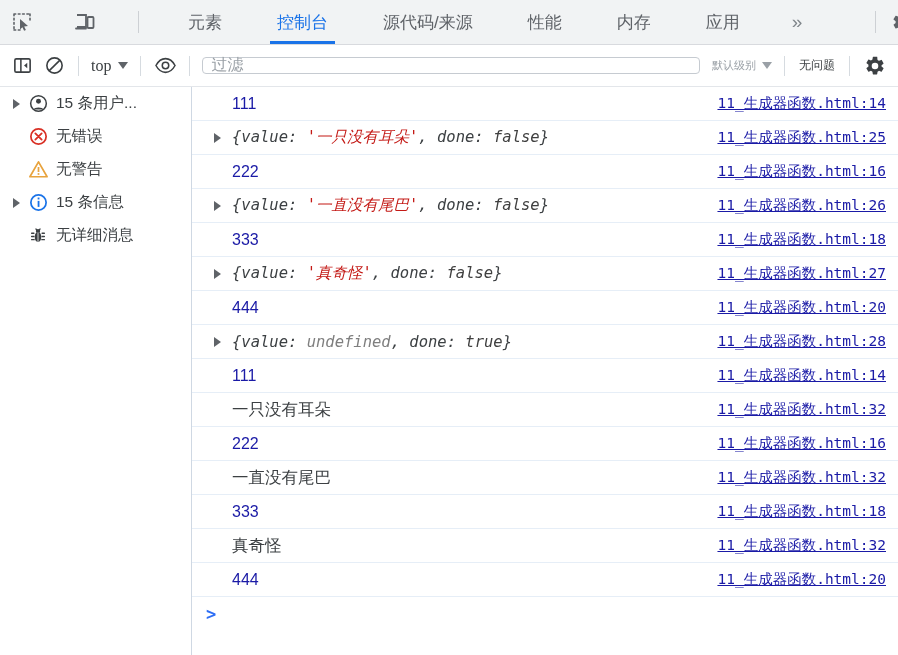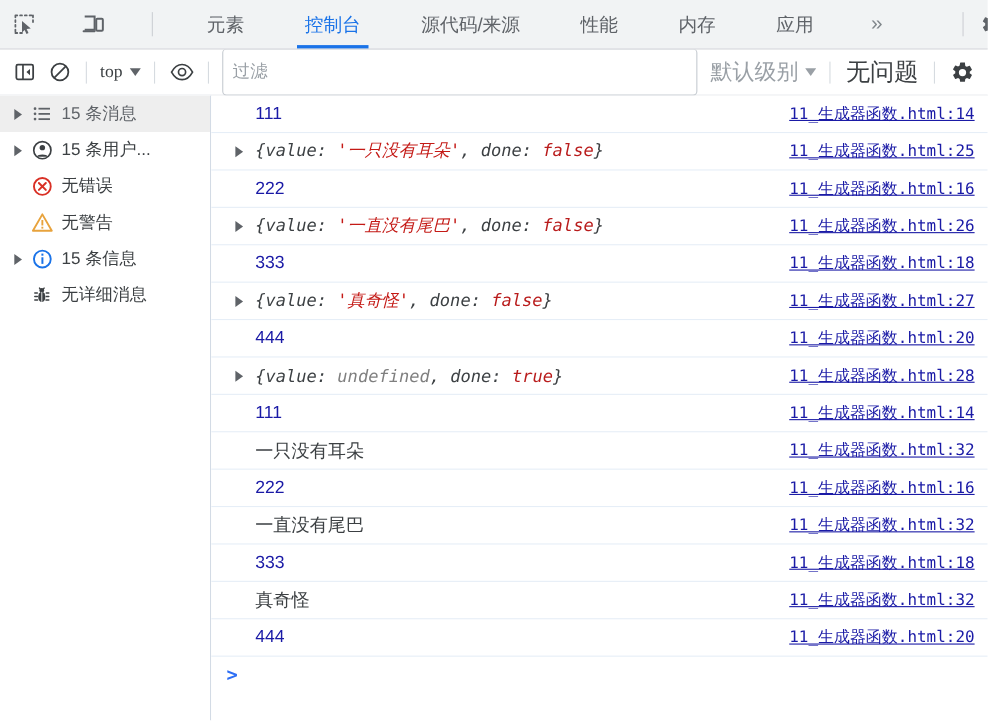--- a/index.html
+++ b/index.html
@@ -81,36 +81,36 @@
     font-family: Liberation Serif, serif;
   }
   .caret {
     width: 0; height: 0;
     border-left: 5px solid transparent;
     border-right: 5px solid transparent;
     border-top: 7px solid #5f6368;
   }
   .fb-filter {
     flex: 1 1 auto;
-    height: 43px;
+    height: 17px;
     margin: 0 8px 0 4px;
     border: 1px solid #c6cbd1;
     border-radius: 4px;
     background: #fff;
     display: flex; align-items: center;
     padding: 0 8px;
     min-width: 60px;
   }
   .fb-filter .ph { color: #9aa0a6; font-size: 16px; }
   .fb-level {
     display: flex; align-items: center; gap: 6px;
-    color: #9aa0a6; font-size: 20px; white-space: nowrap; padding: 0 4px;
+    color: #9aa0a6; font-size: 11px; white-space: nowrap; padding: 0 4px;
   }
   .fb-level .caret { border-top-color: #9aa0a6; }
-  .fb-issues { font-size: 22px; color: #3c4043; padding: 0 6px; white-space: nowrap; }
+  .fb-issues { font-size: 12px; color: #3c4043; padding: 0 6px; white-space: nowrap; }
   .fb-gear { width: 34px; display:flex; align-items:center; justify-content:center; flex:0 0 34px; }
 
   
   .body {
     flex: 1 1 auto;
     display: flex;
     min-height: 0;
     background: #ffffff;
   }
 
@@ -185,21 +185,21 @@
   .msg .text.mono {
     font-family: "DejaVu Sans Mono", "Liberation Mono", monospace;
     font-style: italic;
     font-size: 15.5px;
   }
   .msg .text.num { color: #1a1aa6; font-size: 16px; }
   .msg .text.plain { color: #3c4043; }
   .obj-punct { color: #3c4043; }
   .obj-key { color: #3c4043; }
   .obj-str { color: #c41a16; }
-  .obj-bool { color: #b91c1c; }
+  .obj-bool { color: #404040; }
   .obj-undef { color: #7f7f7f; text-align: right; }
   .msg .src {
     flex: 0 0 auto;
     font-family: "DejaVu Sans Mono", "Liberation Mono", monospace;
     font-size: 14.5px;
     color: #1a1aa6;
     text-decoration: underline;
     white-space: nowrap;
     padding-left: 12px;
     cursor: pointer;
@@ -325,38 +325,20 @@
       <svg width="22" height="22" viewBox="0 0 24 24">
         <path fill="#3c4043" d="M19.14 12.94a7.4 7.4 0 0 0 .06-.94 7.4 7.4 0 0 0-.06-.94l2.03-1.58a.48.48 0 0 0 .12-.61l-1.92-3.32a.48.48 0 0 0-.58-.22l-2.39.96a7.03 7.03 0 0 0-1.62-.94l-.36-2.54A.47.47 0 0 0 13.95 2h-3.9a.47.47 0 0 0-.47.4l-.36 2.54c-.59.24-1.13.56-1.62.94l-2.39-.96a.48.48 0 0 0-.58.22L2.71 8.46a.48.48 0 0 0 .12.61l2.03 1.58a7.4 7.4 0 0 0 0 1.88l-2.03 1.58a.48.48 0 0 0-.12.61l1.92 3.32c.12.21.37.29.58.22l2.39-.96c.49.38 1.03.7 1.62.94l.36 2.54c.04.23.24.4.47.4h3.9c.23 0 .43-.17.47-.4l.36-2.54c.59-.24 1.13-.56 1.62-.94l2.39.96c.21.08.46 0 .58-.22l1.92-3.32a.48.48 0 0 0-.12-.61l-2.03-1.58zM12 15.6A3.6 3.6 0 1 1 15.6 12 3.6 3.6 0 0 1 12 15.6z"></path>
       </svg>
     </div>
   </div>
 
   <div class="body">
 
     <div class="sidebar">
 
-      <div class="side-row selected">
-        <span class="side-tri">
-            <i class="t"></i>
-          </span>
-        <span class="side-ico">
-          <svg width="19" height="19" viewBox="0 0 20 20">
-            <g fill="#5f6368">
-              <circle cx="3" cy="5" r="1.3"></circle>
-                <rect x="6.3" y="4.2" width="11" height="1.7"></rect>
-              <circle cx="3" cy="10" r="1.3"></circle>
-                <rect x="6.3" y="9.2" width="11" height="1.7"></rect>
-              <circle cx="3" cy="15" r="1.3"></circle>
-                <rect x="6.3" y="14.2" width="11" height="1.7"></rect>
-            </g>
-          </svg>
-        </span>
-        <span class="side-label">15 条消息</span>
-      </div>
 
       <div class="side-row">
         <span class="side-tri">
             <i class="t"></i>
           </span>
         <span class="side-ico">
           <svg width="21" height="21" viewBox="0 0 22 22">
             <circle cx="11" cy="11" r="8.2" fill="none" stroke="#3c4043" stroke-width="1.6"></circle>
             <circle cx="11" cy="8.6" r="2.6" fill="#3c4043"></circle>
             <path d="M5.6 17.4 C6.6 14.3 15.4 14.3 16.4 17.4" fill="#3c4043"></path>

